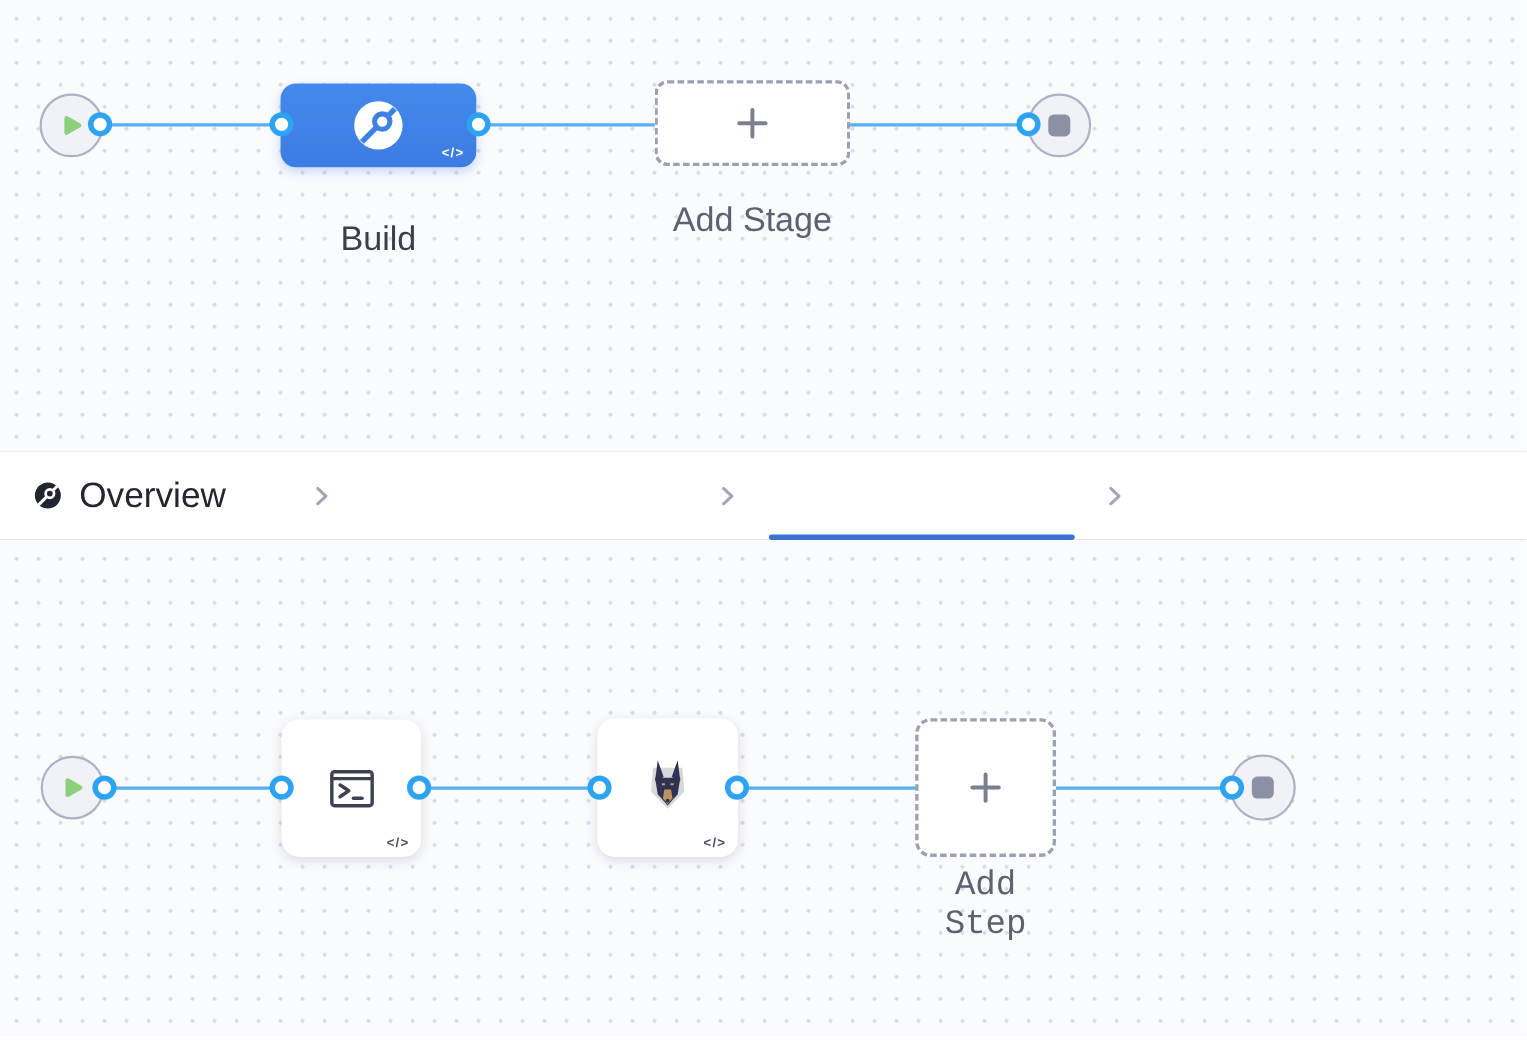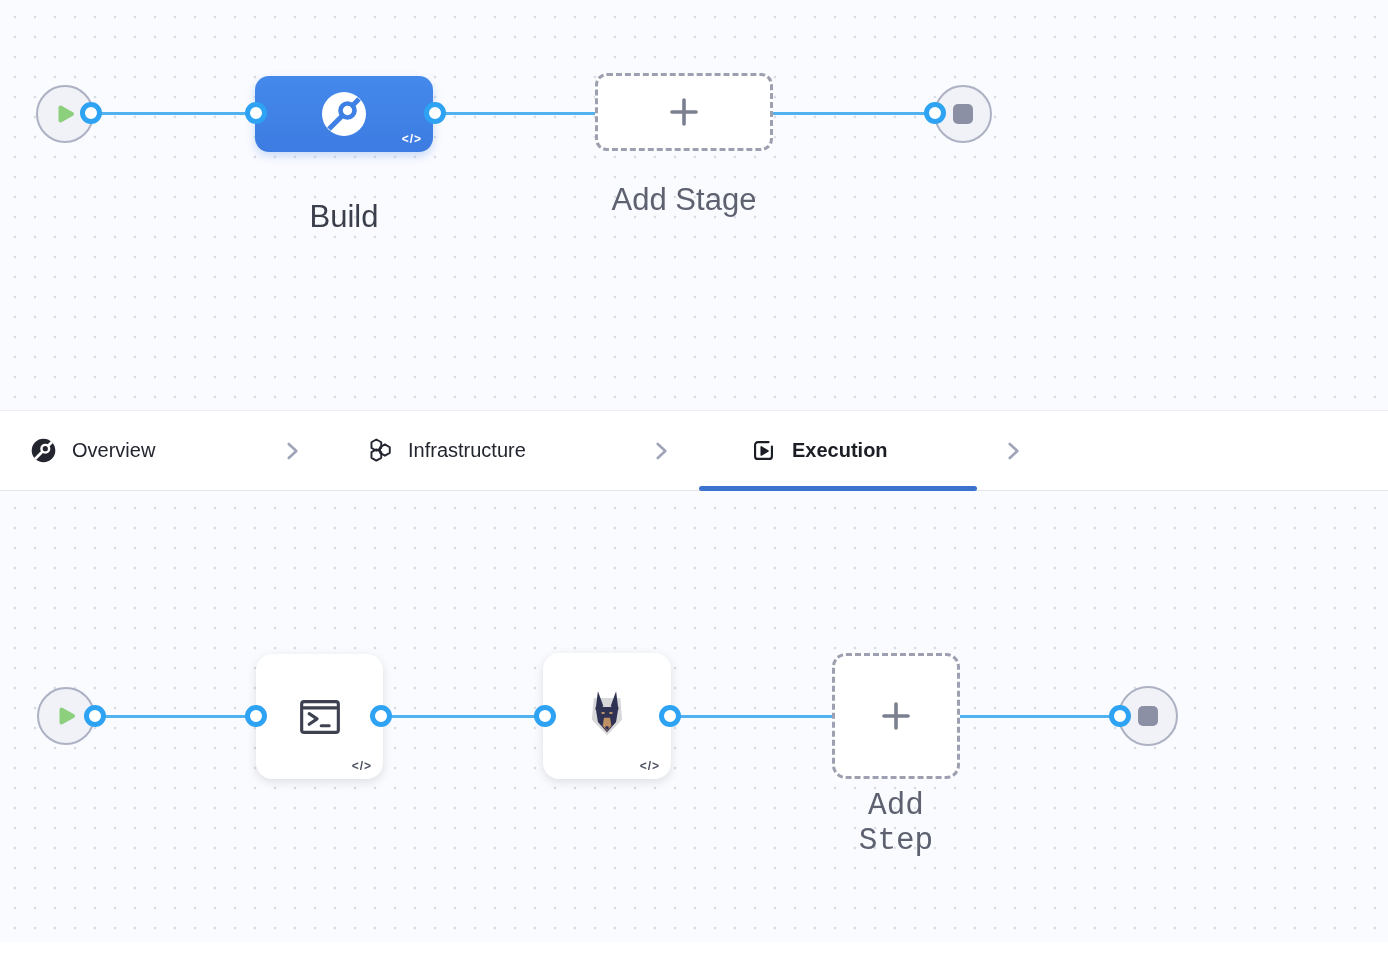--- a/index.html
+++ b/index.html
@@ -54,21 +54,21 @@
 
   .node-label { position:absolute; text-align:center; color:#3B3E4B; font-size:31px; z-index:2; }
   .node-label--muted { color:#5D6170; }
 
   .tab-bar {
     position:absolute; top:410px; left:0; width:100%; height:81px; background:#fff;
     border-top:1px solid #eceef2; border-bottom:1px solid #e3e5ea; z-index:4;
   }
   .tab {
     position:absolute; top:0; height:100%; display:flex; align-items:center; gap:15px;
-    color:#23252F; font-size:20px; font-weight:500; cursor:pointer; white-space:nowrap;text-align:center;
+    color:#23252F; font-size:32px; font-weight:500; cursor:pointer; white-space:nowrap;text-align:center;
   }
   .tab--active { font-weight:700; color:#1C1E26; }
   .chev { position:absolute; top:50%; transform:translateY(-50%); }
   .tab-underline {
     position:absolute; left:699px; bottom:-1px; width:278px; height:5px;
     background:#3B73CE; border-radius:3px;
   }
 </style>
 </head>
 <body>
@@ -120,40 +120,25 @@
         <line x1="4.5" y1="19.5" x2="19.5" y2="4.5" stroke="#fff" stroke-width="2.4"></line>
         <circle cx="13.6" cy="10.4" r="3.4" fill="#23252F" stroke="#fff" stroke-width="2.2"></circle>
       </svg>
       <span>Overview</span>
     </div>
 
     <svg class="chev" style="left:279px;" width="26" height="26" viewBox="0 0 24 24">
       <path d="M9 5.5 L16 12 L9 18.5" stroke="#9FA4B8" stroke-width="2.4" fill="none" stroke-linecap="round" stroke-linejoin="round"></path>
     </svg>
 
-    <div class="tab" style="left:366px;">
-      <svg width="27" height="27" viewBox="0 0 24 24" fill="none" stroke="#23252F" stroke-width="1.7" stroke-linejoin="round">
-        <polygon points="9.2,2.2 13.53,4.7 13.53,9.7 9.2,12.2 4.87,9.7 4.87,4.7"></polygon>
-        <polygon points="16.8,6.6 21.13,9.1 21.13,14.1 16.8,16.6 12.47,14.1 12.47,9.1"></polygon>
-        <polygon points="9.2,11.0 13.53,13.5 13.53,18.5 9.2,21.0 4.87,18.5 4.87,13.5"></polygon>
-      </svg>
-      <span>Infrastructure</span>
-    </div>
 
     <svg class="chev" style="left:648px;" width="26" height="26" viewBox="0 0 24 24">
       <path d="M9 5.5 L16 12 L9 18.5" stroke="#9FA4B8" stroke-width="2.4" fill="none" stroke-linecap="round" stroke-linejoin="round"></path>
     </svg>
 
-    <div class="tab tab--active" style="left:750px;">
-      <svg width="27" height="27" viewBox="0 0 24 24">
-        <path d="M19.5 8.5 V17 a2.5 2.5 0 0 1 -2.5 2.5 H7 a2.5 2.5 0 0 1 -2.5 -2.5 V7 a2.5 2.5 0 0 1 2.5 -2.5 h9.5" fill="none" stroke="#1C1E26" stroke-width="1.9" stroke-linecap="round"></path>
-        <path d="M10 8.8 L16 12.4 L10 16 Z" fill="#1C1E26" stroke="#1C1E26" stroke-width="1.4" stroke-linejoin="round"></path>
-      </svg>
-      <span>Execution</span>
-    </div>
 
     <svg class="chev" style="left:1000px;" width="26" height="26" viewBox="0 0 24 24">
       <path d="M9 5.5 L16 12 L9 18.5" stroke="#9FA4B8" stroke-width="2.4" fill="none" stroke-linecap="round" stroke-linejoin="round"></path>
     </svg>
 
 
     <div class="tab-underline"></div>
   </div>
 
   <div class="canvas canvas--bottom">

